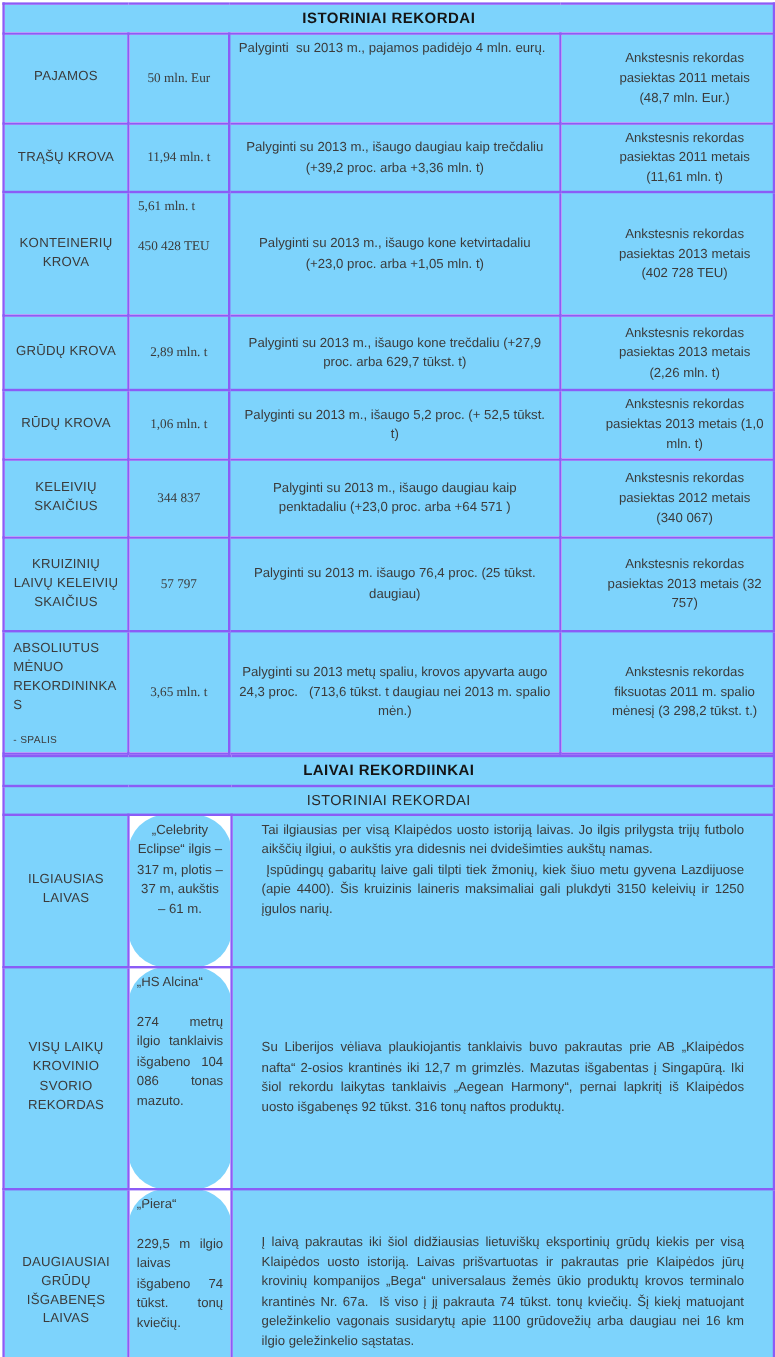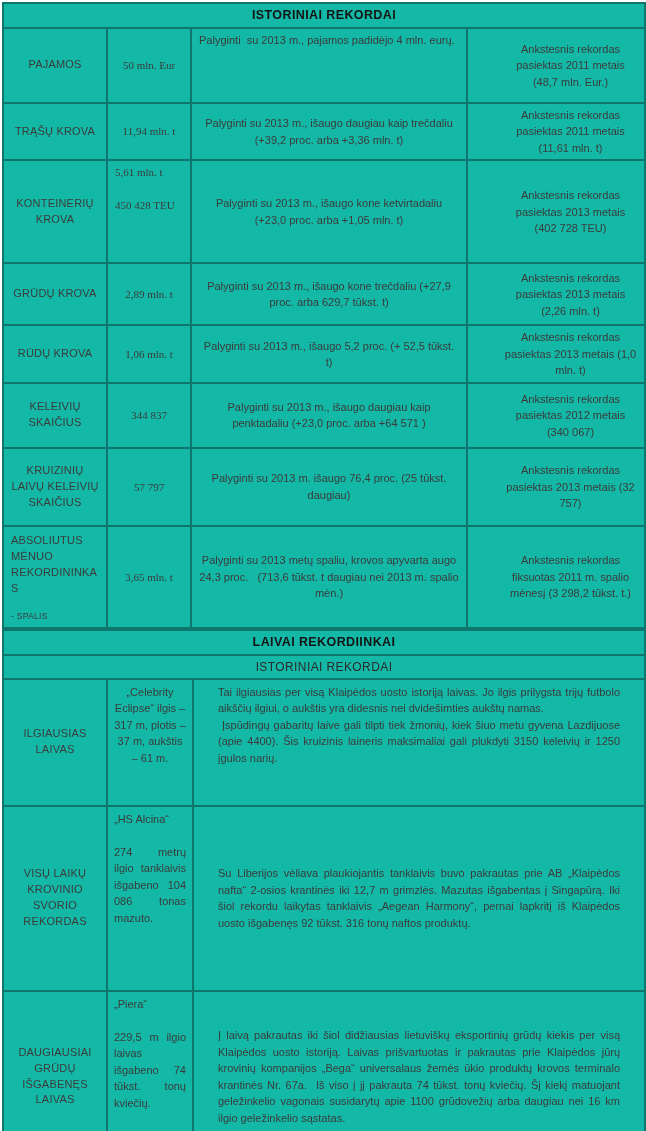--- a/index.html
+++ b/index.html
@@ -8,22 +8,22 @@
     background:#ffffff;
     font-family:"Liberation Sans", sans-serif;
     color:#3b3b3b;
   }
   .doc { position:absolute; top:2px; left:2px; width:642px; }
   table {
     border-collapse:collapse; table-layout:fixed; width:642px;
   }
   table + table { margin-top:0; }
   td {
-    border:2px solid #0f766e;
-    background:#14b8a6;
+    border:2px solid #8b5cf6;
+    background:#7dd3fc;
     font-size:11px;
     line-height:1.5;
     padding:3px 7px;
     vertical-align:middle;
     overflow:hidden;
     word-wrap:break-word;
   }
   td.hdr {
     font-weight:bold;
     font-size:12.5px;
@@ -36,21 +36,21 @@
   td.lbl { text-align:center; letter-spacing:0.2px; line-height:1.45; }
   td.val { text-align:center; white-space:pre-wrap;font-family:Liberation Serif, serif; }
   td.cmp { text-align:center; white-space:pre-wrap; }
   td.prev { text-align:center; white-space:pre-wrap;padding-left:36px; }
   
   td.top { vertical-align:top; }
   td.left { text-align:left; }
   td.just { text-align:justify; text-justify:inter-word;margin-top:23px; }
   td.lbl-abs { vertical-align:top; text-align:left; padding-top:6px; }
   .label-sub { display:block; font-size:8.5px; letter-spacing:0.3px; margin-top:13px; }
-  td.ship-val { vertical-align:top; white-space:pre-wrap; padding:4px 6px; }
+  td.ship-val { vertical-align:top; white-space:pre-wrap; padding:4px 6px;border-radius:31px; }
   td.desc { text-align:justify; text-justify:inter-word; white-space:pre-wrap; padding:4px 24px; }
 </style>
 </head>
 <body>
 
 <div class="doc">
 
   <table>
     <colgroup>
       <col style="width:104px">

